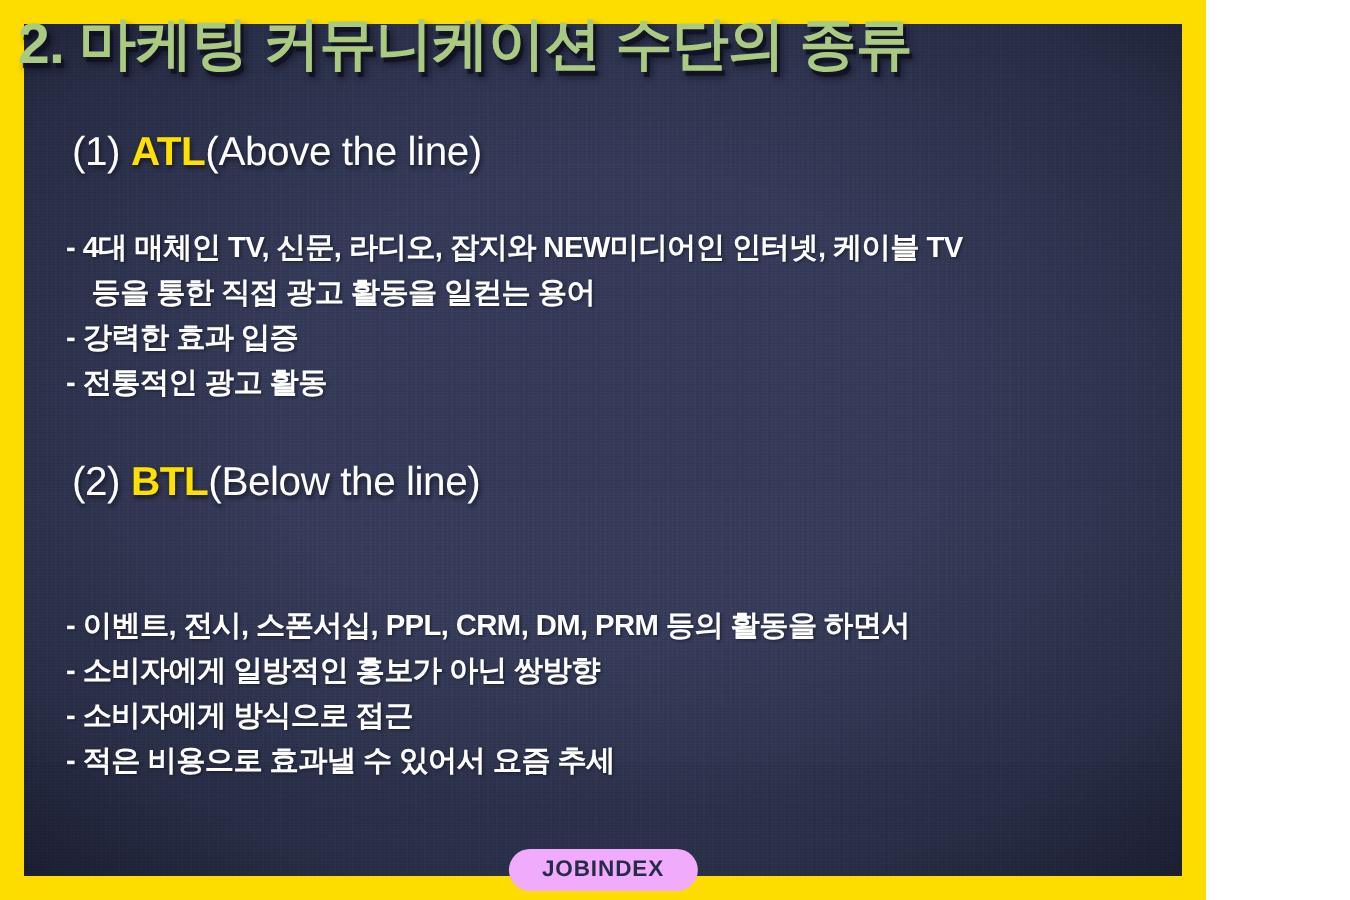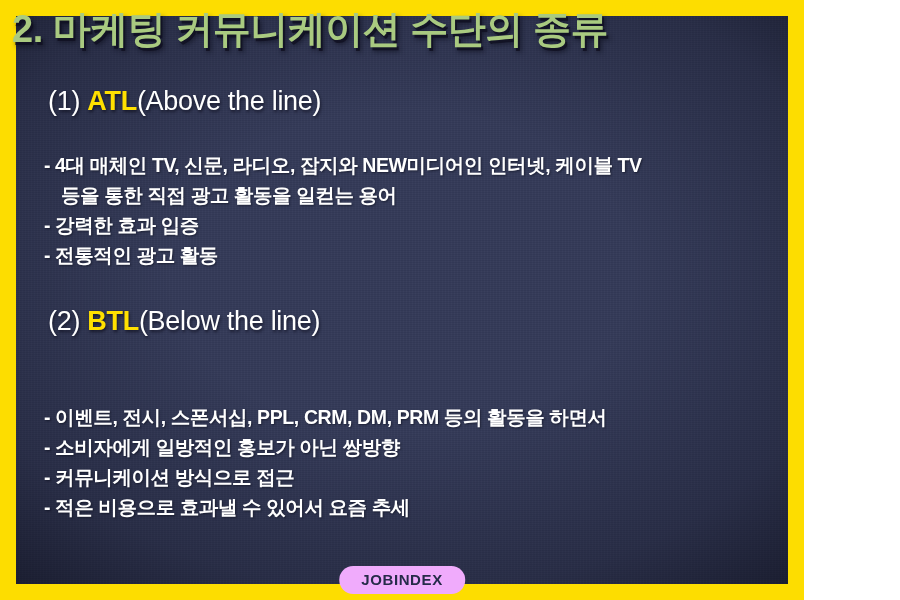--- a/index.html
+++ b/index.html
@@ -171,20 +171,20 @@
       <div class="bullet-line">- 전통적인 광고 활동</div>
     </div>
 
     <div class="section-head" id="head-btl">
       <span>(2) </span><span class="accent">BTL</span><span>(Below the line)</span>
     </div>
 
     <div class="bullets" id="bullets-btl">
       <div class="bullet-line">- 이벤트, 전시, 스폰서십, PPL, CRM, DM, PRM 등의 활동을 하면서</div>
       <div class="bullet-line">- 소비자에게 일방적인 홍보가 아닌 쌍방향</div>
-      <div class="bullet-line">- 커뮤니케이션 방식으로 접근</div>
+      <div class="bullet-line">- 소비자에게 방식으로 접근</div>
       <div class="bullet-line">- 적은 비용으로 효과낼 수 있어서 요즘 추세</div>
     </div>
 
   </div>
 
   <div class="badge">JOBINDEX</div>
 </div>
 
 </body></html>

